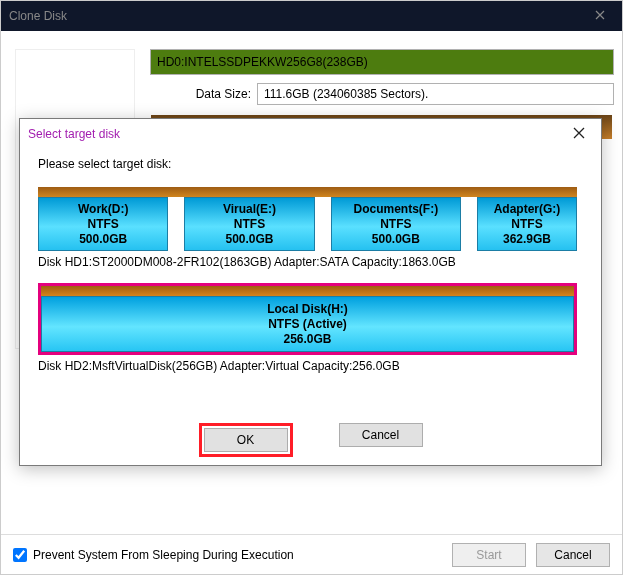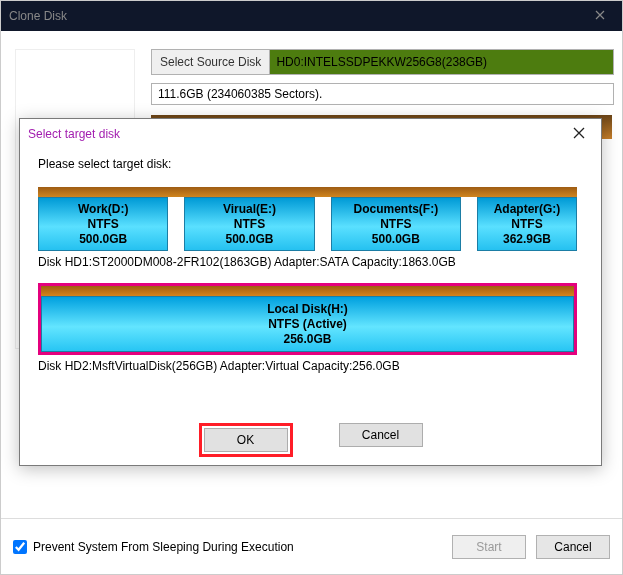--- a/index.html
+++ b/index.html
@@ -95,21 +95,21 @@
     position: absolute;
     top: 18px; left: 14px;
     width: 120px; height: 300px;
     background: #fff;
     border: 1px solid #eee;
   }
   
   .parent-footer {
     position: absolute;
     bottom: 0; left: 0; right: 0;
-    height: 56px;
+    height: 40px;
     border-top: 1px solid #ddd;
     background: #fff;
     display: flex;
     align-items: center;
     padding: 0 12px;
   }
   .chk {
     display: inline-flex; align-items: center; gap: 6px;
   }
   .chk input { width: 14px; height: 14px; }
@@ -235,24 +235,24 @@
     <span>Clone Disk</span>
     <div class="parent-close">
       <svg viewBox="0 0 10 10" width="10" height="10">
           <path d="M1 1 L9 9 M9 1 L1 9" stroke="#888" stroke-width="1.2" fill="none"></path>
         </svg>
     </div>
   </div>
   <div class="parent-body">
     <div class="left-thumb"></div>
     <div class="src-row">
-      <div class="btn-src">Select Source Disk</div>
       <div class="src-val">HD0:INTELSSDPEKKW256G8(238GB)</div>
     </div>
     <div class="datasize-row">
+      <div class="datasize-label">Data Size:</div>
       <div class="datasize-val">111.6GB (234060385 Sectors).</div>
     </div>
     <div class="disk-strip-bg"></div>
 
     <div class="parent-footer">
       <label class="chk">
         <input type="checkbox" checked="" style="">
         <span>Prevent System From Sleeping During Execution</span>
       </label>
       <div class="footer-spacer"></div>

